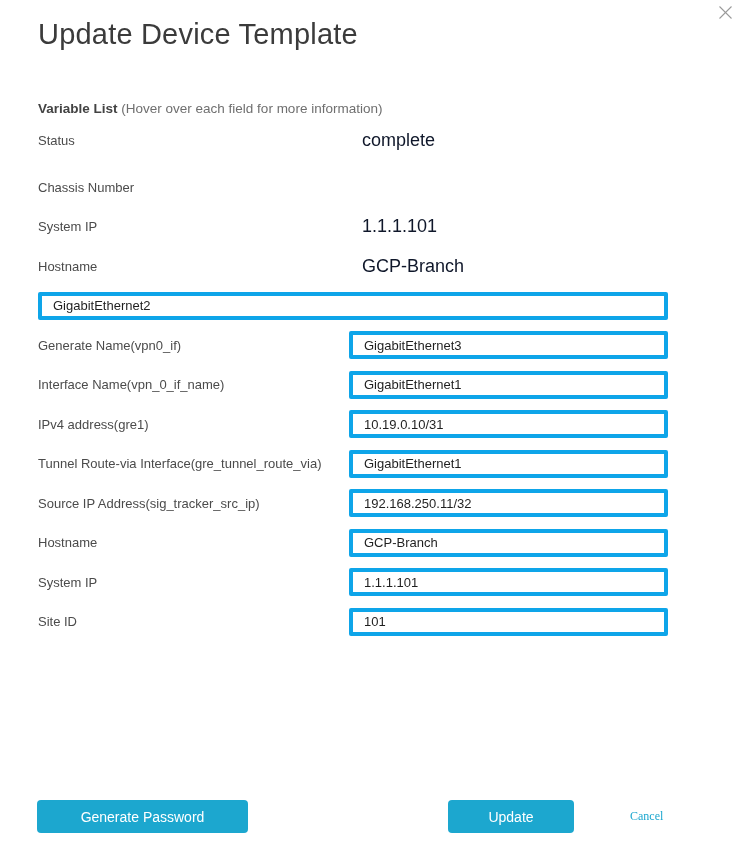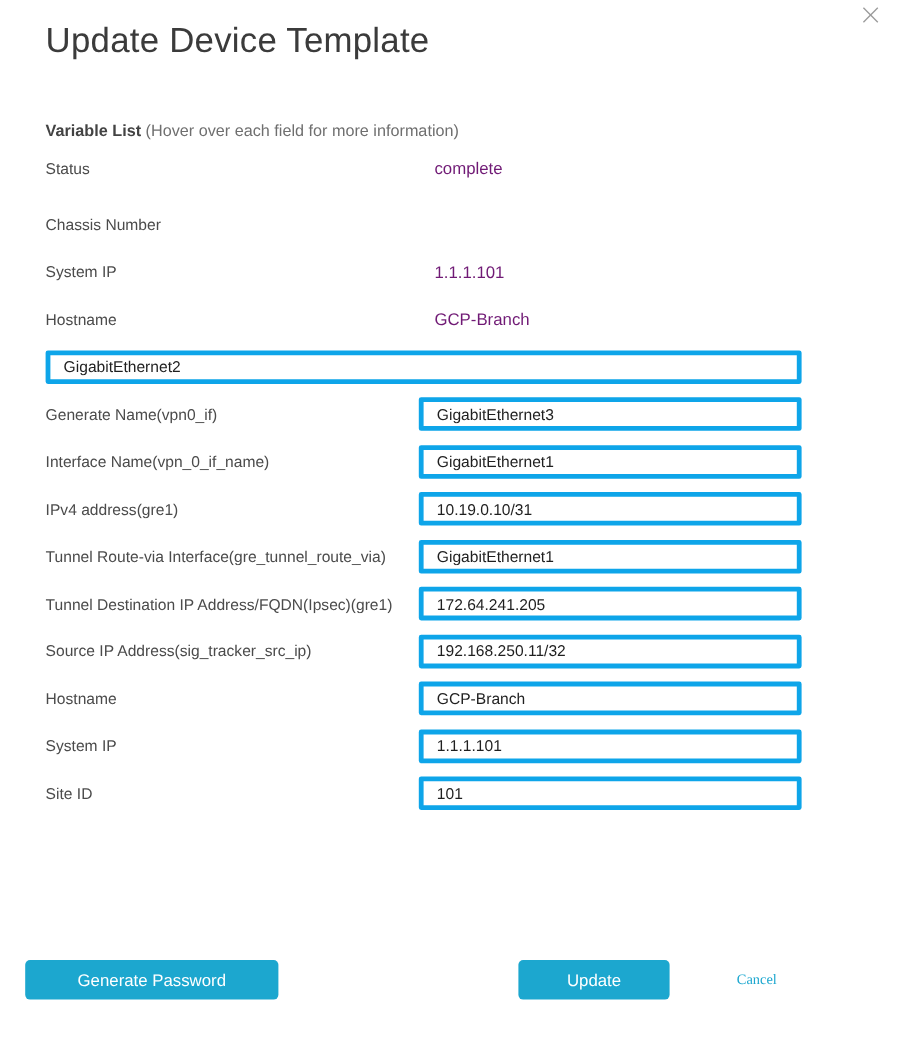--- a/index.html
+++ b/index.html
@@ -54,39 +54,39 @@
     max-width: 311px;
     font-size: 13px;
     color: #4b4b4b;
     white-space: nowrap;
     overflow: hidden;
   }
   .field-value-col { flex: 1 1 auto; min-width: 0; }
   .field-static {
     display: block;
     padding-left: 13px;
-    font-size: 14px;
-    color: #701a75;
+    font-size: 18px;
+    color: #0f172a;
   }
   .field-input {
     display: block;
     width: 100%;
     height: 28px;
     border: 4px solid #0ea5e9;
     border-radius: 2px;
     padding: 0 10px 0 11px;
     font-family: "Liberation Sans", sans-serif;
     font-size: 13px;
     color: #1f1f1f;
     background: #ffffff;
     outline: none;
   }
   .footer {
     position: absolute;
-    left: 0;
+    left: 16px;
     top: 800px;
     width: 648px;
     height: 33px;
     padding-left: 32px;
   }
   .btn {
     position: absolute;
     height: 33px;
     border: none;
     border-radius: 4px;
@@ -188,26 +188,20 @@
   </div>
 
 
   <div class="row">
     <div class="field-label">Tunnel Route-via Interface(gre_tunnel_route_via)</div>
     <div class="field-value-col">
         <input type="text" class="field-input" value="GigabitEthernet1" style="">
       </div>
   </div>
 
-  <div class="row">
-    <div class="field-label">Tunnel Destination IP Address/FQDN(Ipsec)(gre1)</div>
-    <div class="field-value-col">
-        <input type="text" class="field-input" value="172.64.241.205" style="">
-      </div>
-  </div>
 
   <div class="row">
     <div class="field-label">Source IP Address(sig_tracker_src_ip)</div>
     <div class="field-value-col">
         <input type="text" class="field-input" value="192.168.250.11/32" style="">
       </div>
   </div>
 
   <div class="row">
     <div class="field-label">Hostname</div>

